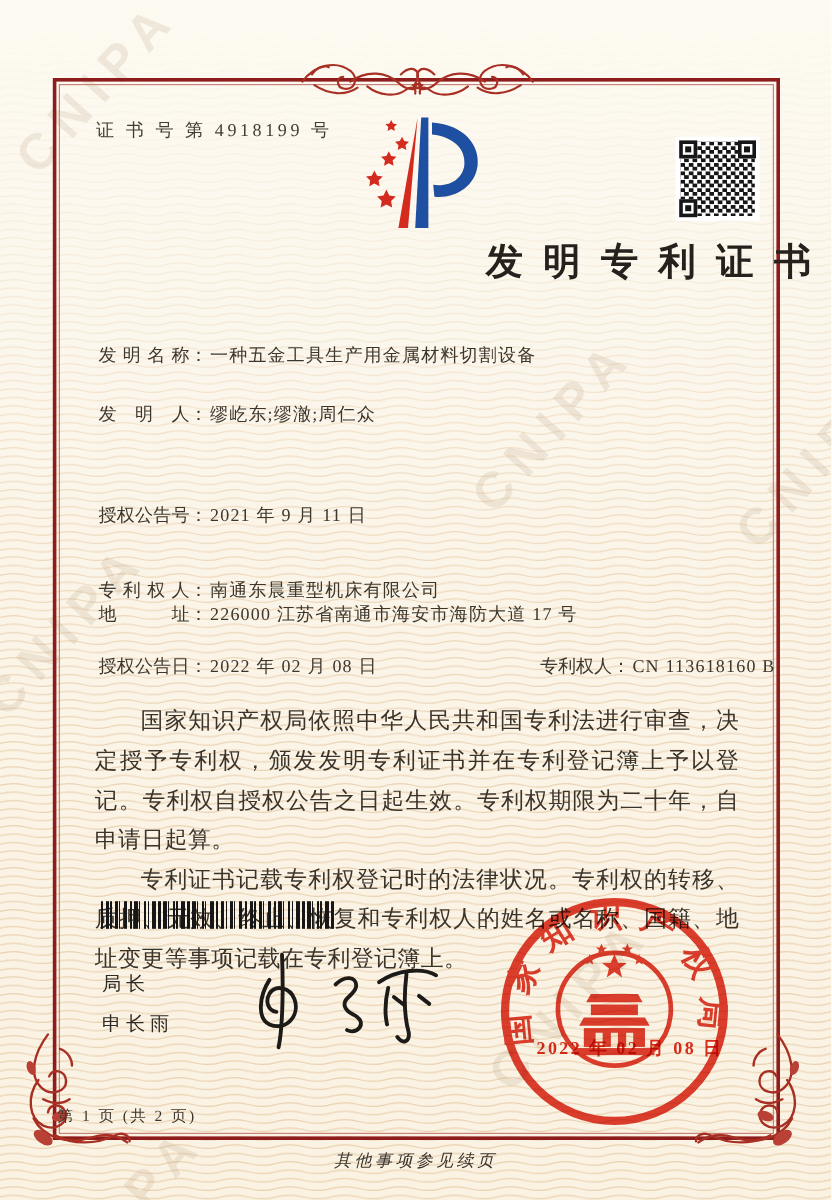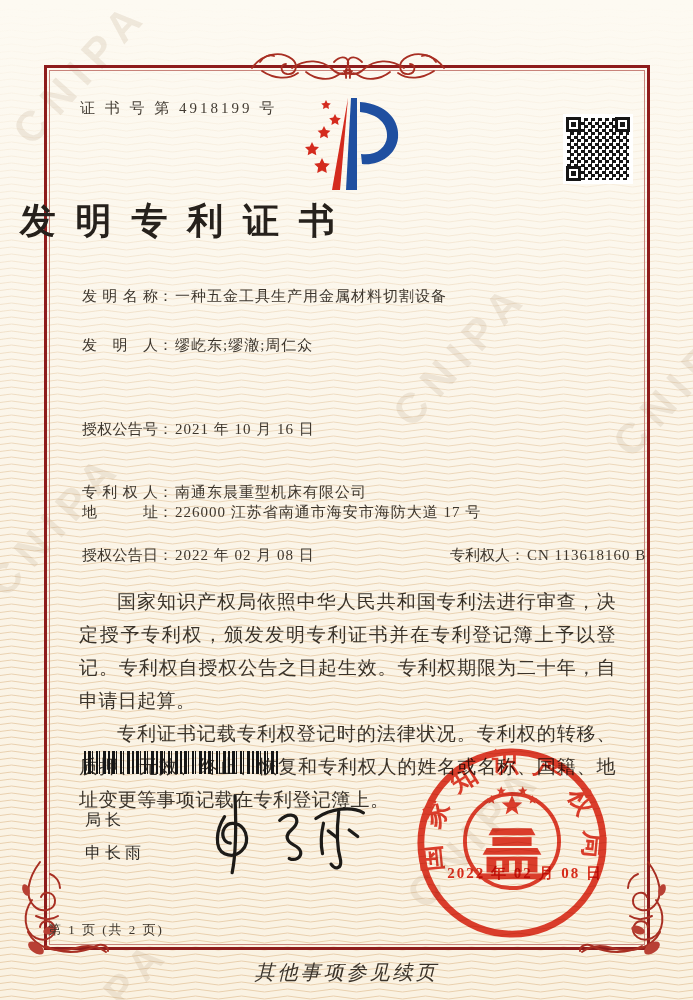--- a/index.html
+++ b/index.html
@@ -19,22 +19,22 @@
 
   
   .frame{position:absolute;left:44px;top:65px;width:600px;height:879px;
          border:3px solid #8e1c1c;}
   .frame-inner{position:absolute;inset:2px;border:1px solid #c8837a;}
 
   .orn{position:absolute;pointer-events:none;}
 
   
   .cert-no{position:absolute;left:80px;top:99px;font-size:15px;letter-spacing:3px;color:#433c33;}
-  .title{position:absolute;left:0;top:197px;width:100%;text-align:left;
-         font-size:36px;font-weight:bold;color:#26211c;letter-spacing:.55em;text-indent:.55em;}
+  .title{position:absolute;left:0;top:197px;width:100%;text-align:right;
+         font-size:31px;font-weight:bold;color:#26211c;letter-spacing:.55em;text-indent:.55em;}
 
   .frow{position:absolute;left:82px;font-size:15px;color:#3d362d;white-space:nowrap;}
   .flabel{display:inline-block;width:76px;text-align:justify;text-align-last:justify;vertical-align:bottom;}
   .fsep{margin:0 2px 0 0;}
   .fval{letter-spacing:1px;}
   .grant-col2{position:absolute;left:368px;top:0;}
 
   .decree{position:absolute;left:79px;top:585px;width:537px;font-size:19px;line-height:33px;
           color:#3a332a;letter-spacing:.4px;text-align:justify;}
   .decree p{margin:0;text-indent:2em;}
@@ -63,21 +63,21 @@
 
   .seal{position:absolute;left:414px;top:745px;width:196px;height:196px;
         mix-blend-mode:multiply;opacity:.92;}
   .seal-date{position:absolute;left:430px;top:864px;width:190px;text-align:center;
         font-size:15px;font-weight:bold;color:#dd2f1e;letter-spacing:2px;
         mix-blend-mode:multiply;}
 
   .page-info{position:absolute;left:0;top:921px;width:100%;text-align:left;
         font-size:13px;color:#3d362d;letter-spacing:2px;padding-left:48px;}
   .cont-note{position:absolute;left:0;top:959px;width:100%;text-align:center;
-        font-size:20px;color:#3a332a;font-style:italic;letter-spacing:3px;}
+        font-size:14px;color:#3a332a;font-style:italic;letter-spacing:3px;}
 
   .logo{position:absolute;left:288px;top:94px;}
 </style>
 </head>
 <body>
 
 <div id="page">
 
   <div class="waves">
     <svg width="693" height="1000" xmlns="http://www.w3.org/2000/svg">
@@ -180,21 +180,21 @@
 
   <div class="title">发明专利证书</div>
 
   <div class="frow" style="top:287px;">
     <span class="flabel">发明名称</span><span class="fsep">：</span><span class="fval">一种五金工具生产用金属材料切割设备</span>
   </div>
   <div class="frow" style="top:336px;">
     <span class="flabel">发明人</span><span class="fsep">：</span><span class="fval">缪屹东;缪澈;周仁众</span>
   </div>
   <div class="frow" style="top:420px;">
-    <span class="flabel">授权公告号</span><span class="fsep">：</span><span class="fval">2021 年 10 月 16 日</span>
+    <span class="flabel">授权公告号</span><span class="fsep">：</span><span class="fval">2021 年 9 月 11 日</span>
   </div>
   <div class="frow" style="top:460px;margin-top:23px;">
     <span class="flabel">专利权人</span><span class="fsep">：</span><span class="fval">南通东晨重型机床有限公司</span>
   </div>
   <div class="frow" style="top:503px;">
     <span class="flabel">地址</span><span class="fsep">：</span><span class="fval">226000 江苏省南通市海安市海防大道 17 号</span>
   </div>
 
   <div class="frow" style="top:546px;">
     <span class="flabel">授权公告日</span><span class="fsep">：</span><span class="fval">2022 年 02 月 08 日</span>

